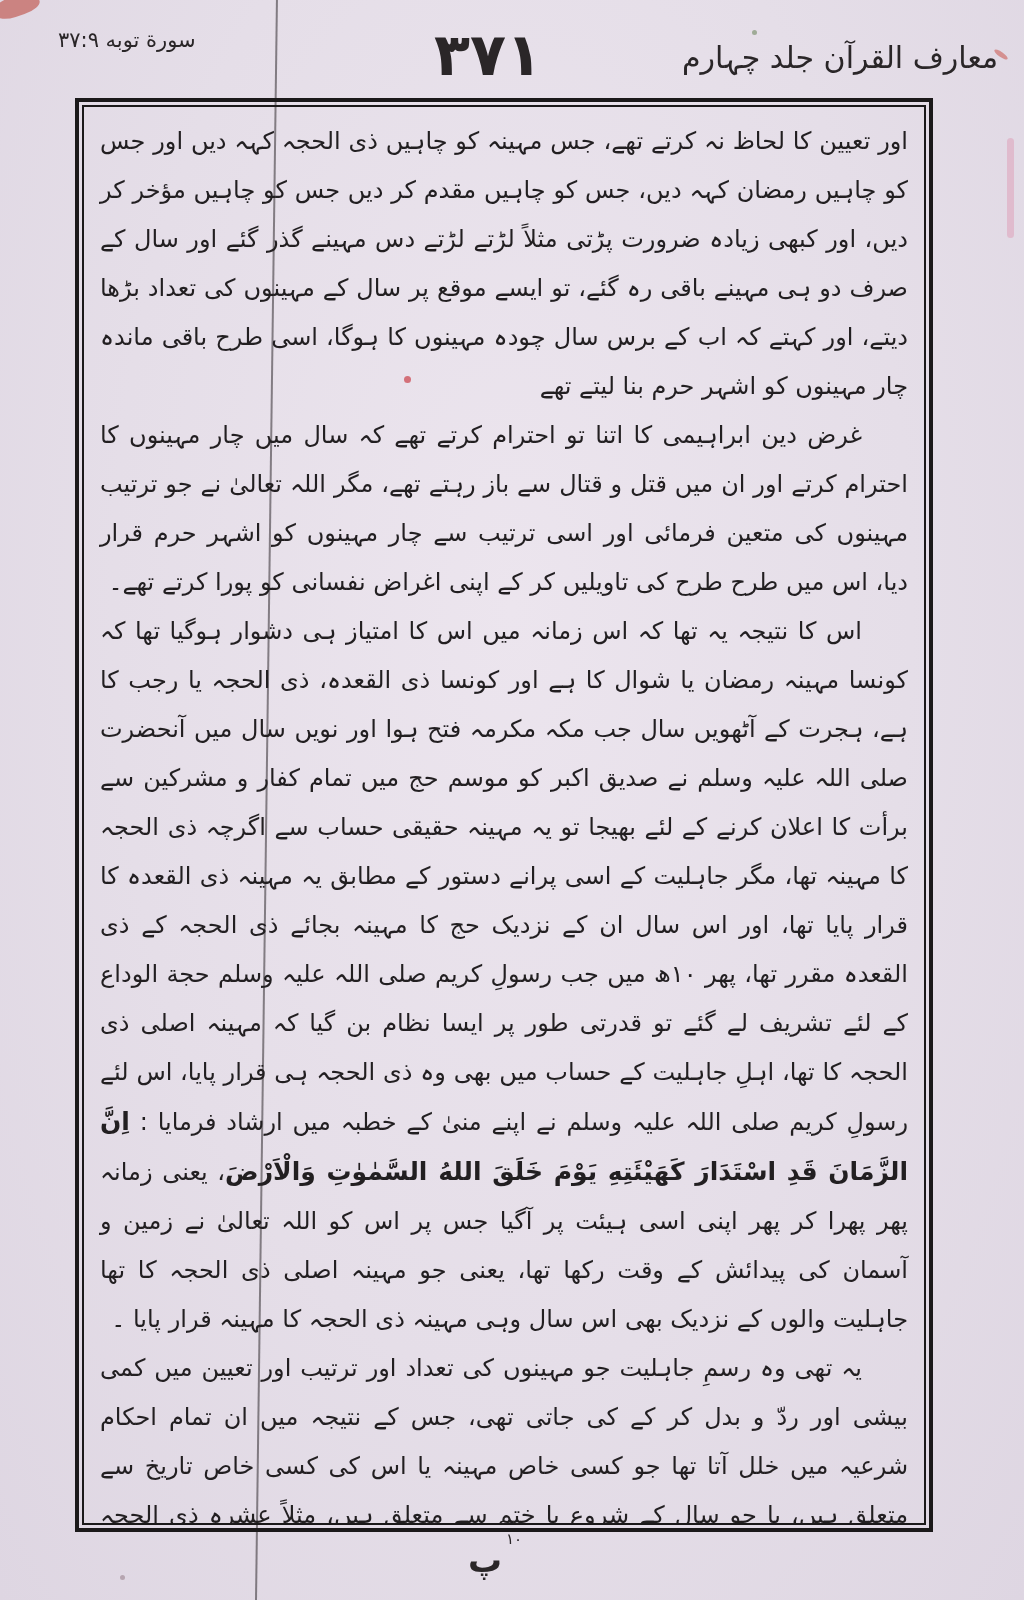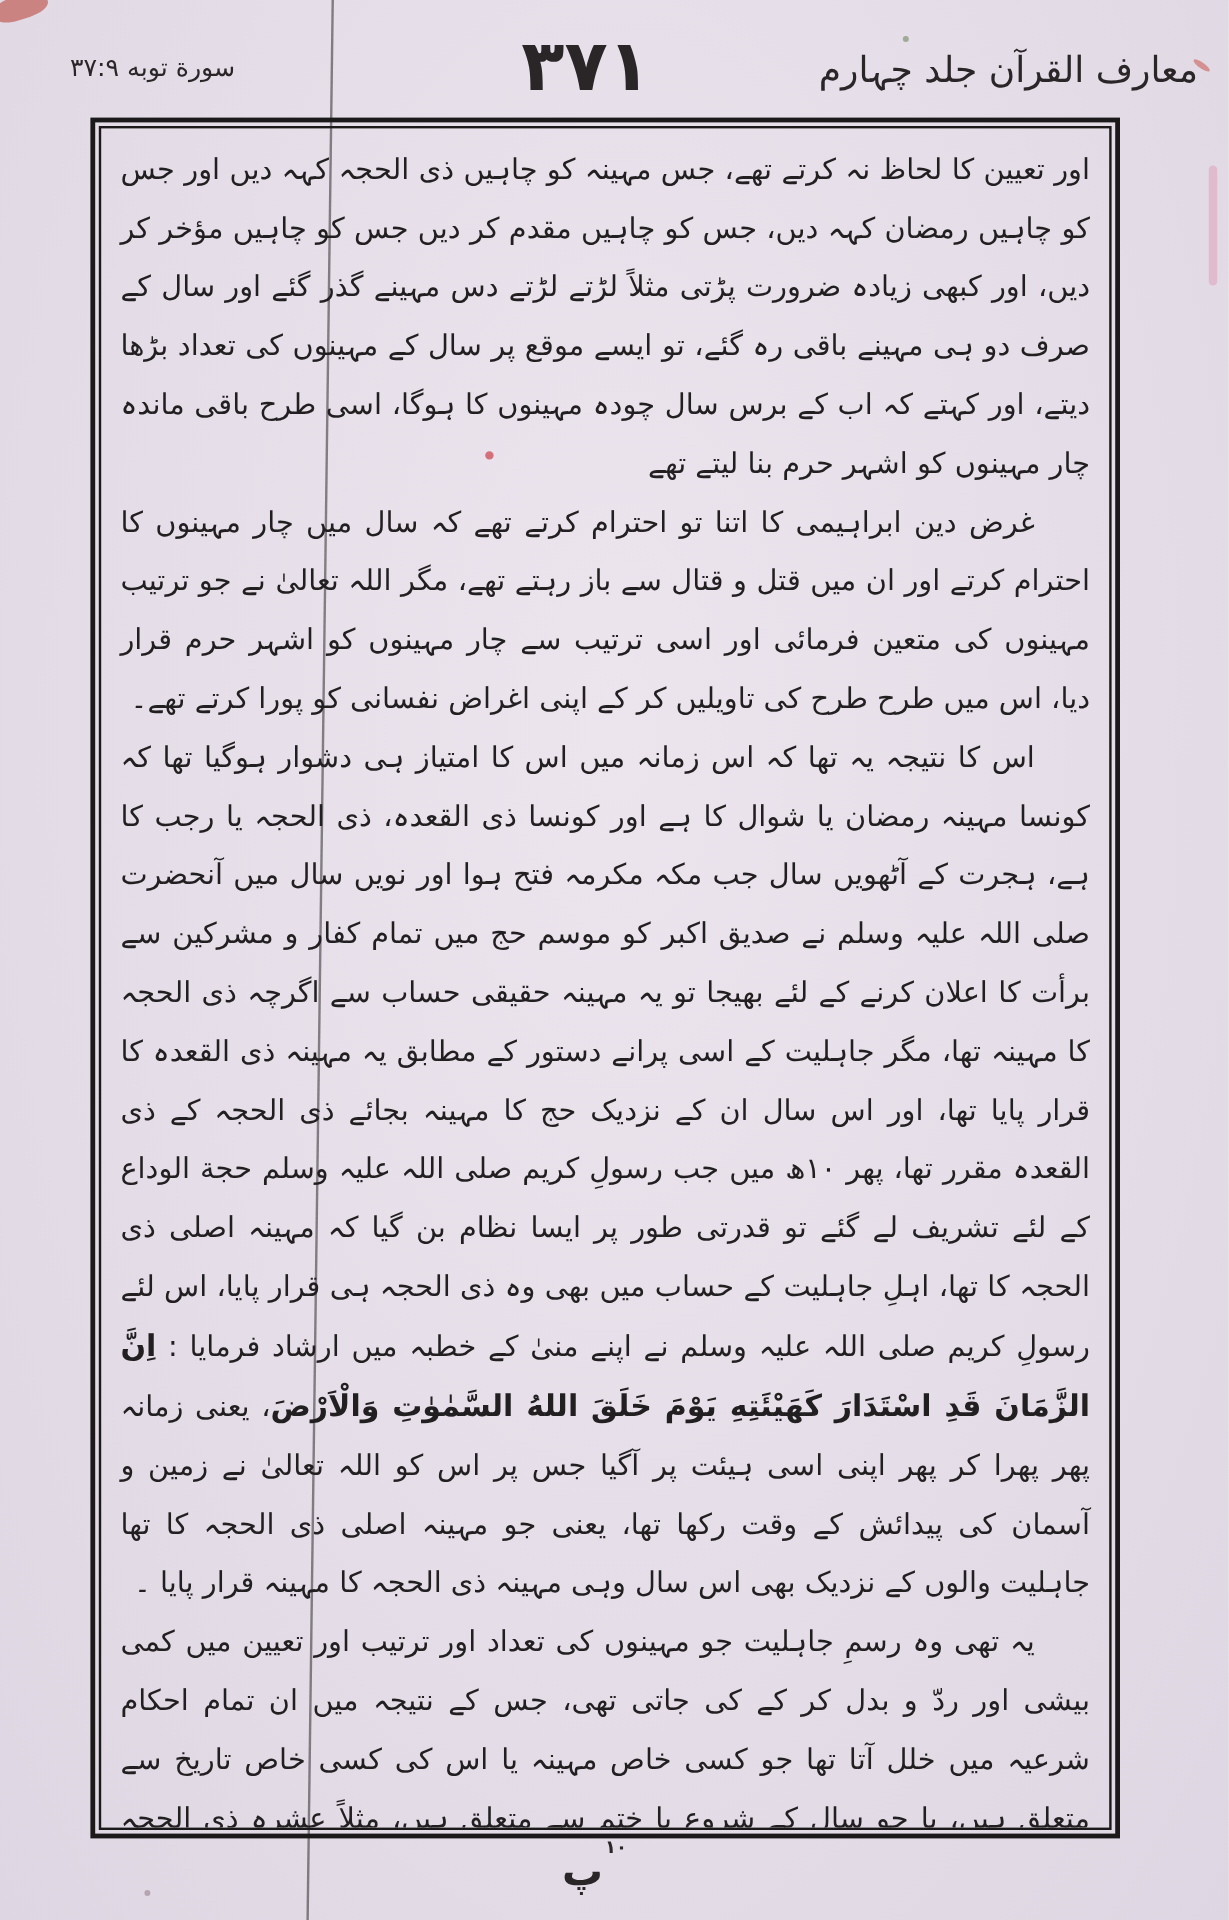--- a/index.html
+++ b/index.html
@@ -4,21 +4,21 @@
 <style>
   html,body{margin:0;padding:0;}
   body{
     width:1024px;height:1600px;position:relative;overflow:hidden;
     background:radial-gradient(ellipse at 50% 38%, #ece5ee 0%, #e5dee8 55%, #ded6e2 100%);
     font-family:"DejaVu Sans",sans-serif;
     color:#211f20;
   }
   
   .hdr{position:absolute;white-space:nowrap;color:#2a2628;}
-  .hdr-left{left:58px;top:44px;font-size:21px;}
+  .hdr-left{left:58px;top:28px;font-size:21px;}
   .hdr-center{left:408px;top:20px;width:160px;text-align:center;font-size:59px;font-weight:bold;letter-spacing:2px;}
   .hdr-right{right:26px;top:40px;font-size:30px;text-align:center;}
   
   .frame{
     position:absolute;left:75px;top:98px;width:858px;height:1434px;
     border:4px solid #1b191a;box-sizing:border-box;background:transparent;
   }
   .frame-inner{
     position:absolute;top:3px;left:3px;right:3px;bottom:3px;
     border:2px solid #1b191a;box-sizing:border-box;
@@ -27,21 +27,21 @@
   
   .body-text{
     direction:rtl;text-align:justify;
     font-size:24px;line-height:49px;color:#221f21;
   }
   .body-text p{margin:0;}
   .body-text p.indent{text-indent:46px;}
   .quran{font-weight:bold;font-size:25px;}
   
   .catchword{position:absolute;left:468px;top:1540px;font-size:34px;font-weight:bold;color:#2a2628;}
-  .catchword .cw-num{position:absolute;top:-10px;right:-20px;font-size:15px;font-weight:bold;}
+  .catchword .cw-num{position:absolute;top:-10px;right:-20px;font-size:15px;font-weight:normal;}
   
   .fold-line{
     position:absolute;left:276px;top:-4px;width:2px;height:1610px;
     background:rgba(48,42,46,.55);transform:rotate(0.75deg);transform-origin:top center;
   }
   .speckle{position:absolute;border-radius:50%;}
   .sp1{left:-6px;top:-4px;width:46px;height:20px;background:rgba(185,60,48,.55);transform:rotate(-18deg);border-radius:40%;}
   .sp2{left:404px;top:376px;width:7px;height:7px;background:rgba(200,50,60,.65);}
   .sp3{left:1007px;top:138px;width:7px;height:100px;background:rgba(222,130,160,.35);border-radius:4px;}
   .sp4{left:993px;top:52px;width:16px;height:5px;background:rgba(200,70,60,.5);transform:rotate(35deg);}

